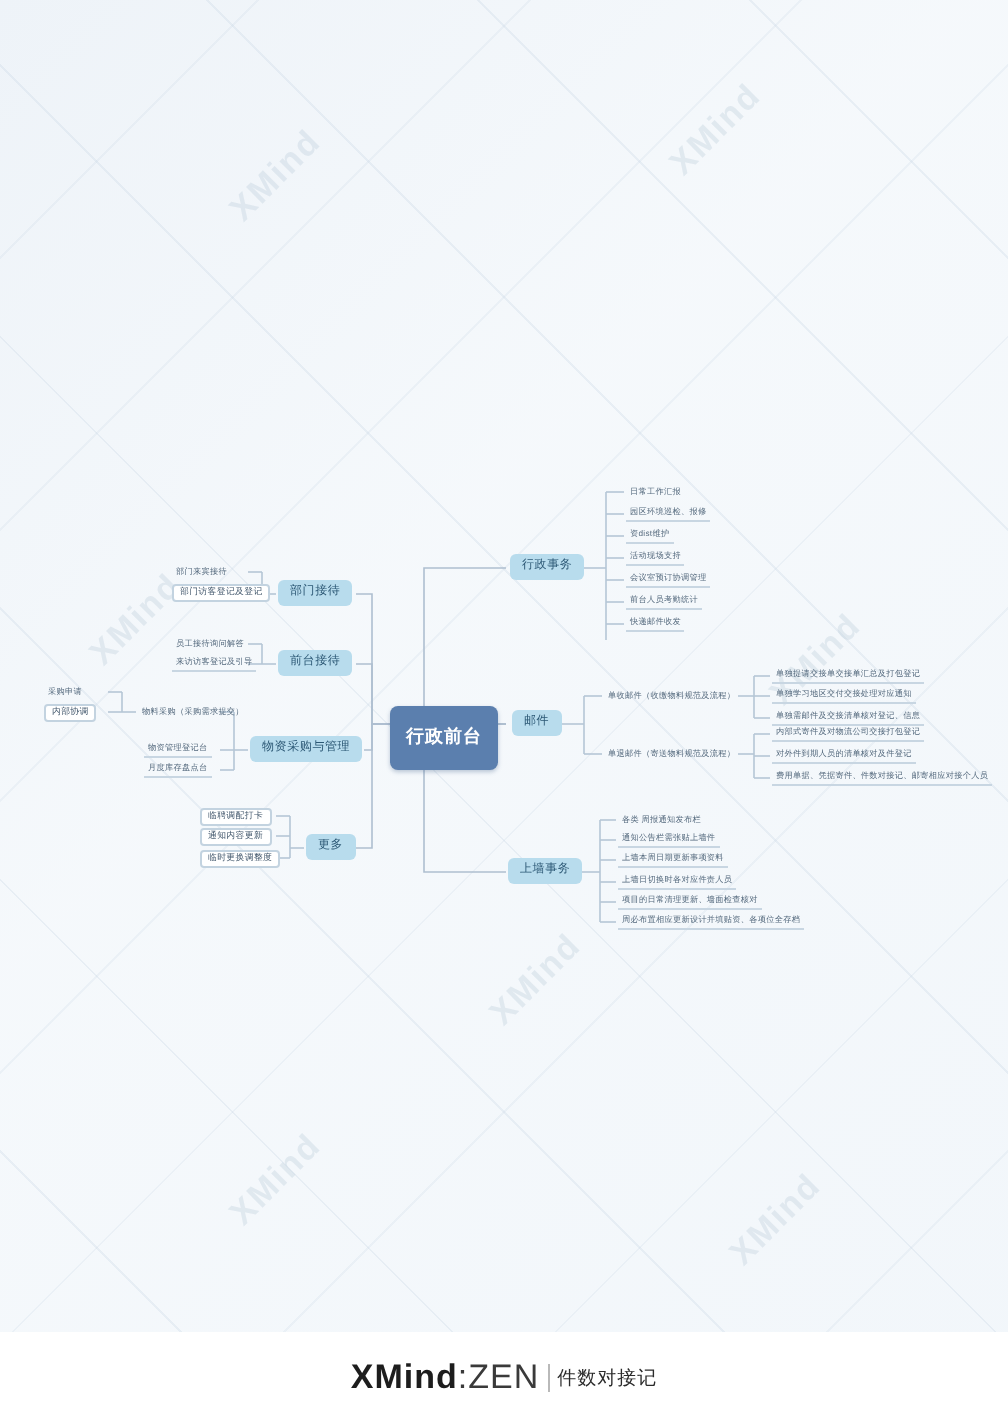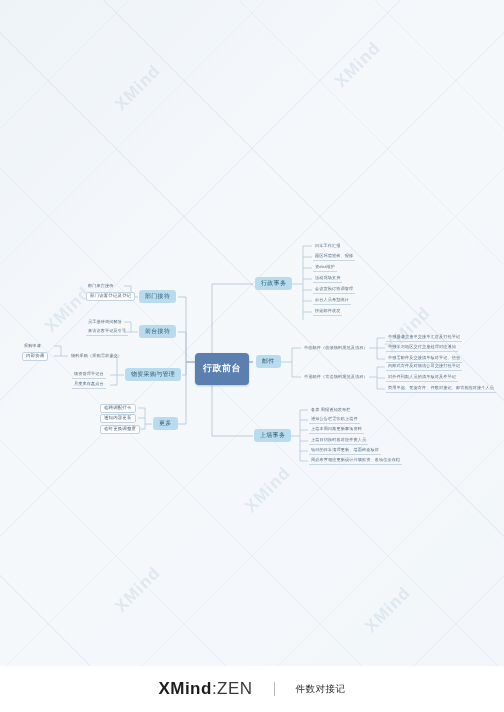--- a/index.html
+++ b/index.html
@@ -113,21 +113,21 @@
   #footer {
     position: absolute;
     left: 0;
     right: 0;
     bottom: 0;
     height: 46px;
     background: #ffffff;
     display: flex;
     align-items: center;
     justify-content: center;
-    gap: 21px;
+    gap: 4px;
   }
   #brand {
     font-size: 17px;
     font-weight: 700;
     color: #1d1d1d;
     letter-spacing: 0.5px;
   }
   #brand .zen {
     font-weight: 400;
     color: #3a3a3a;

